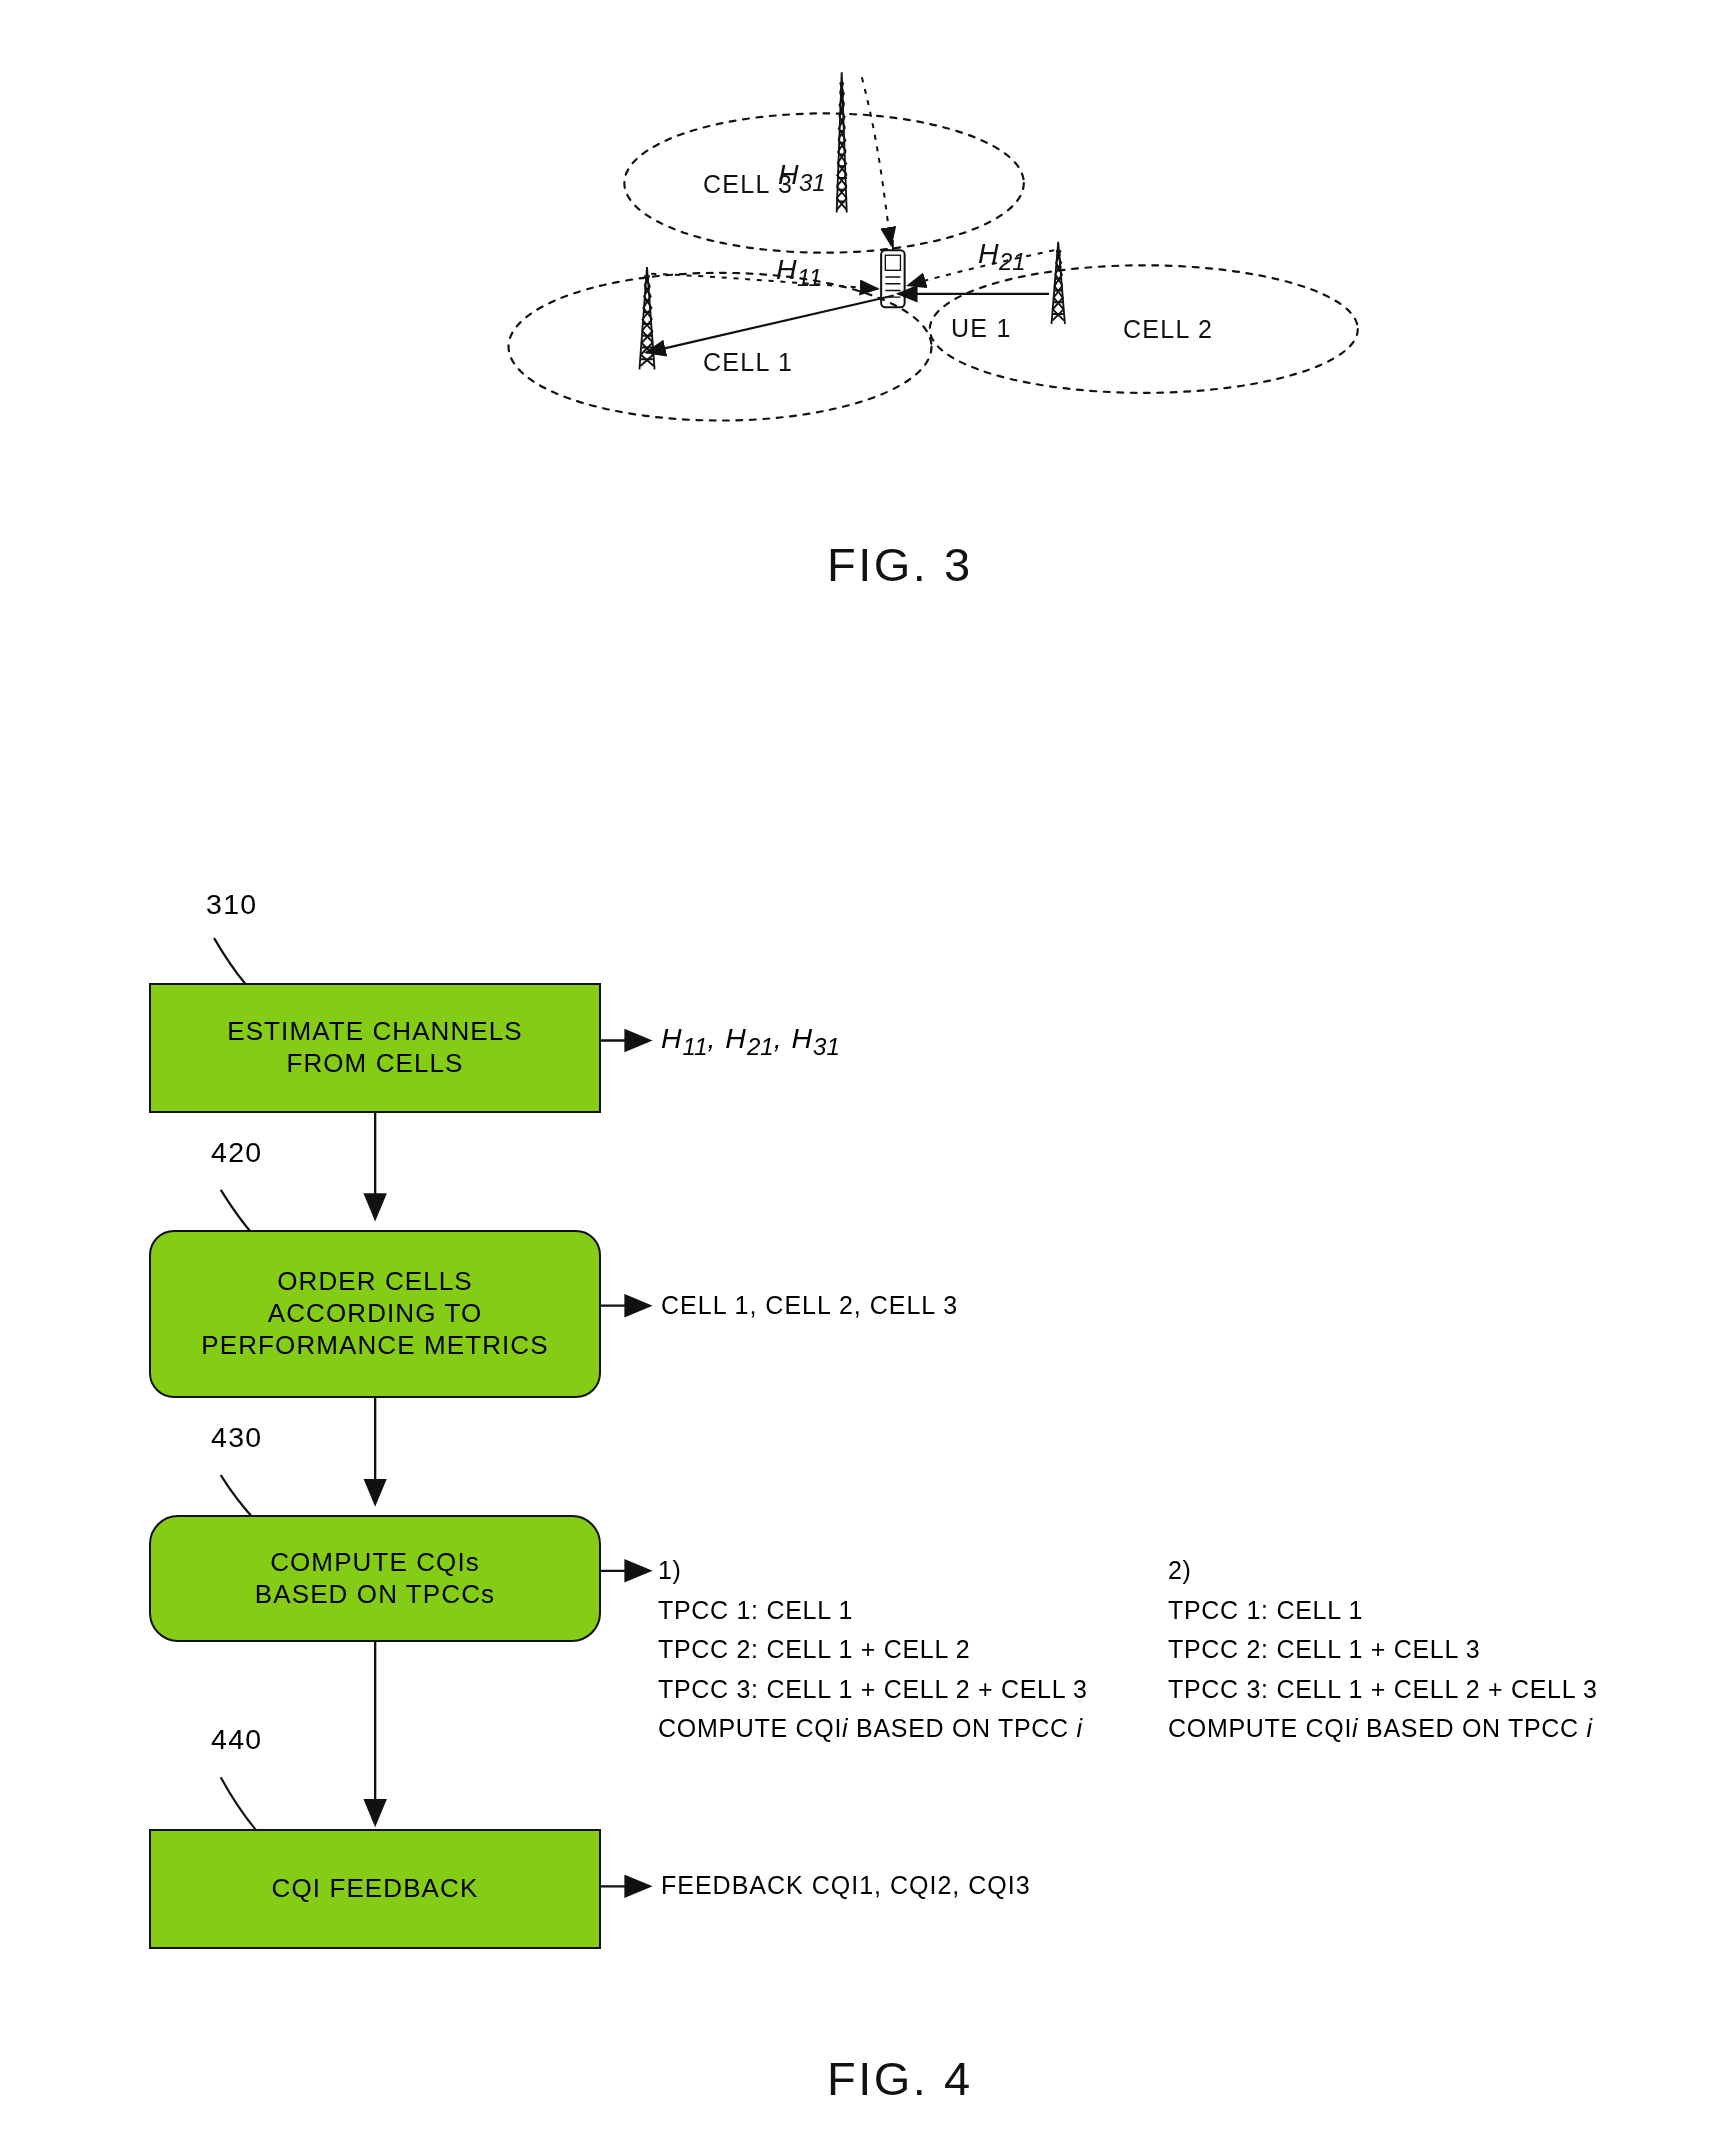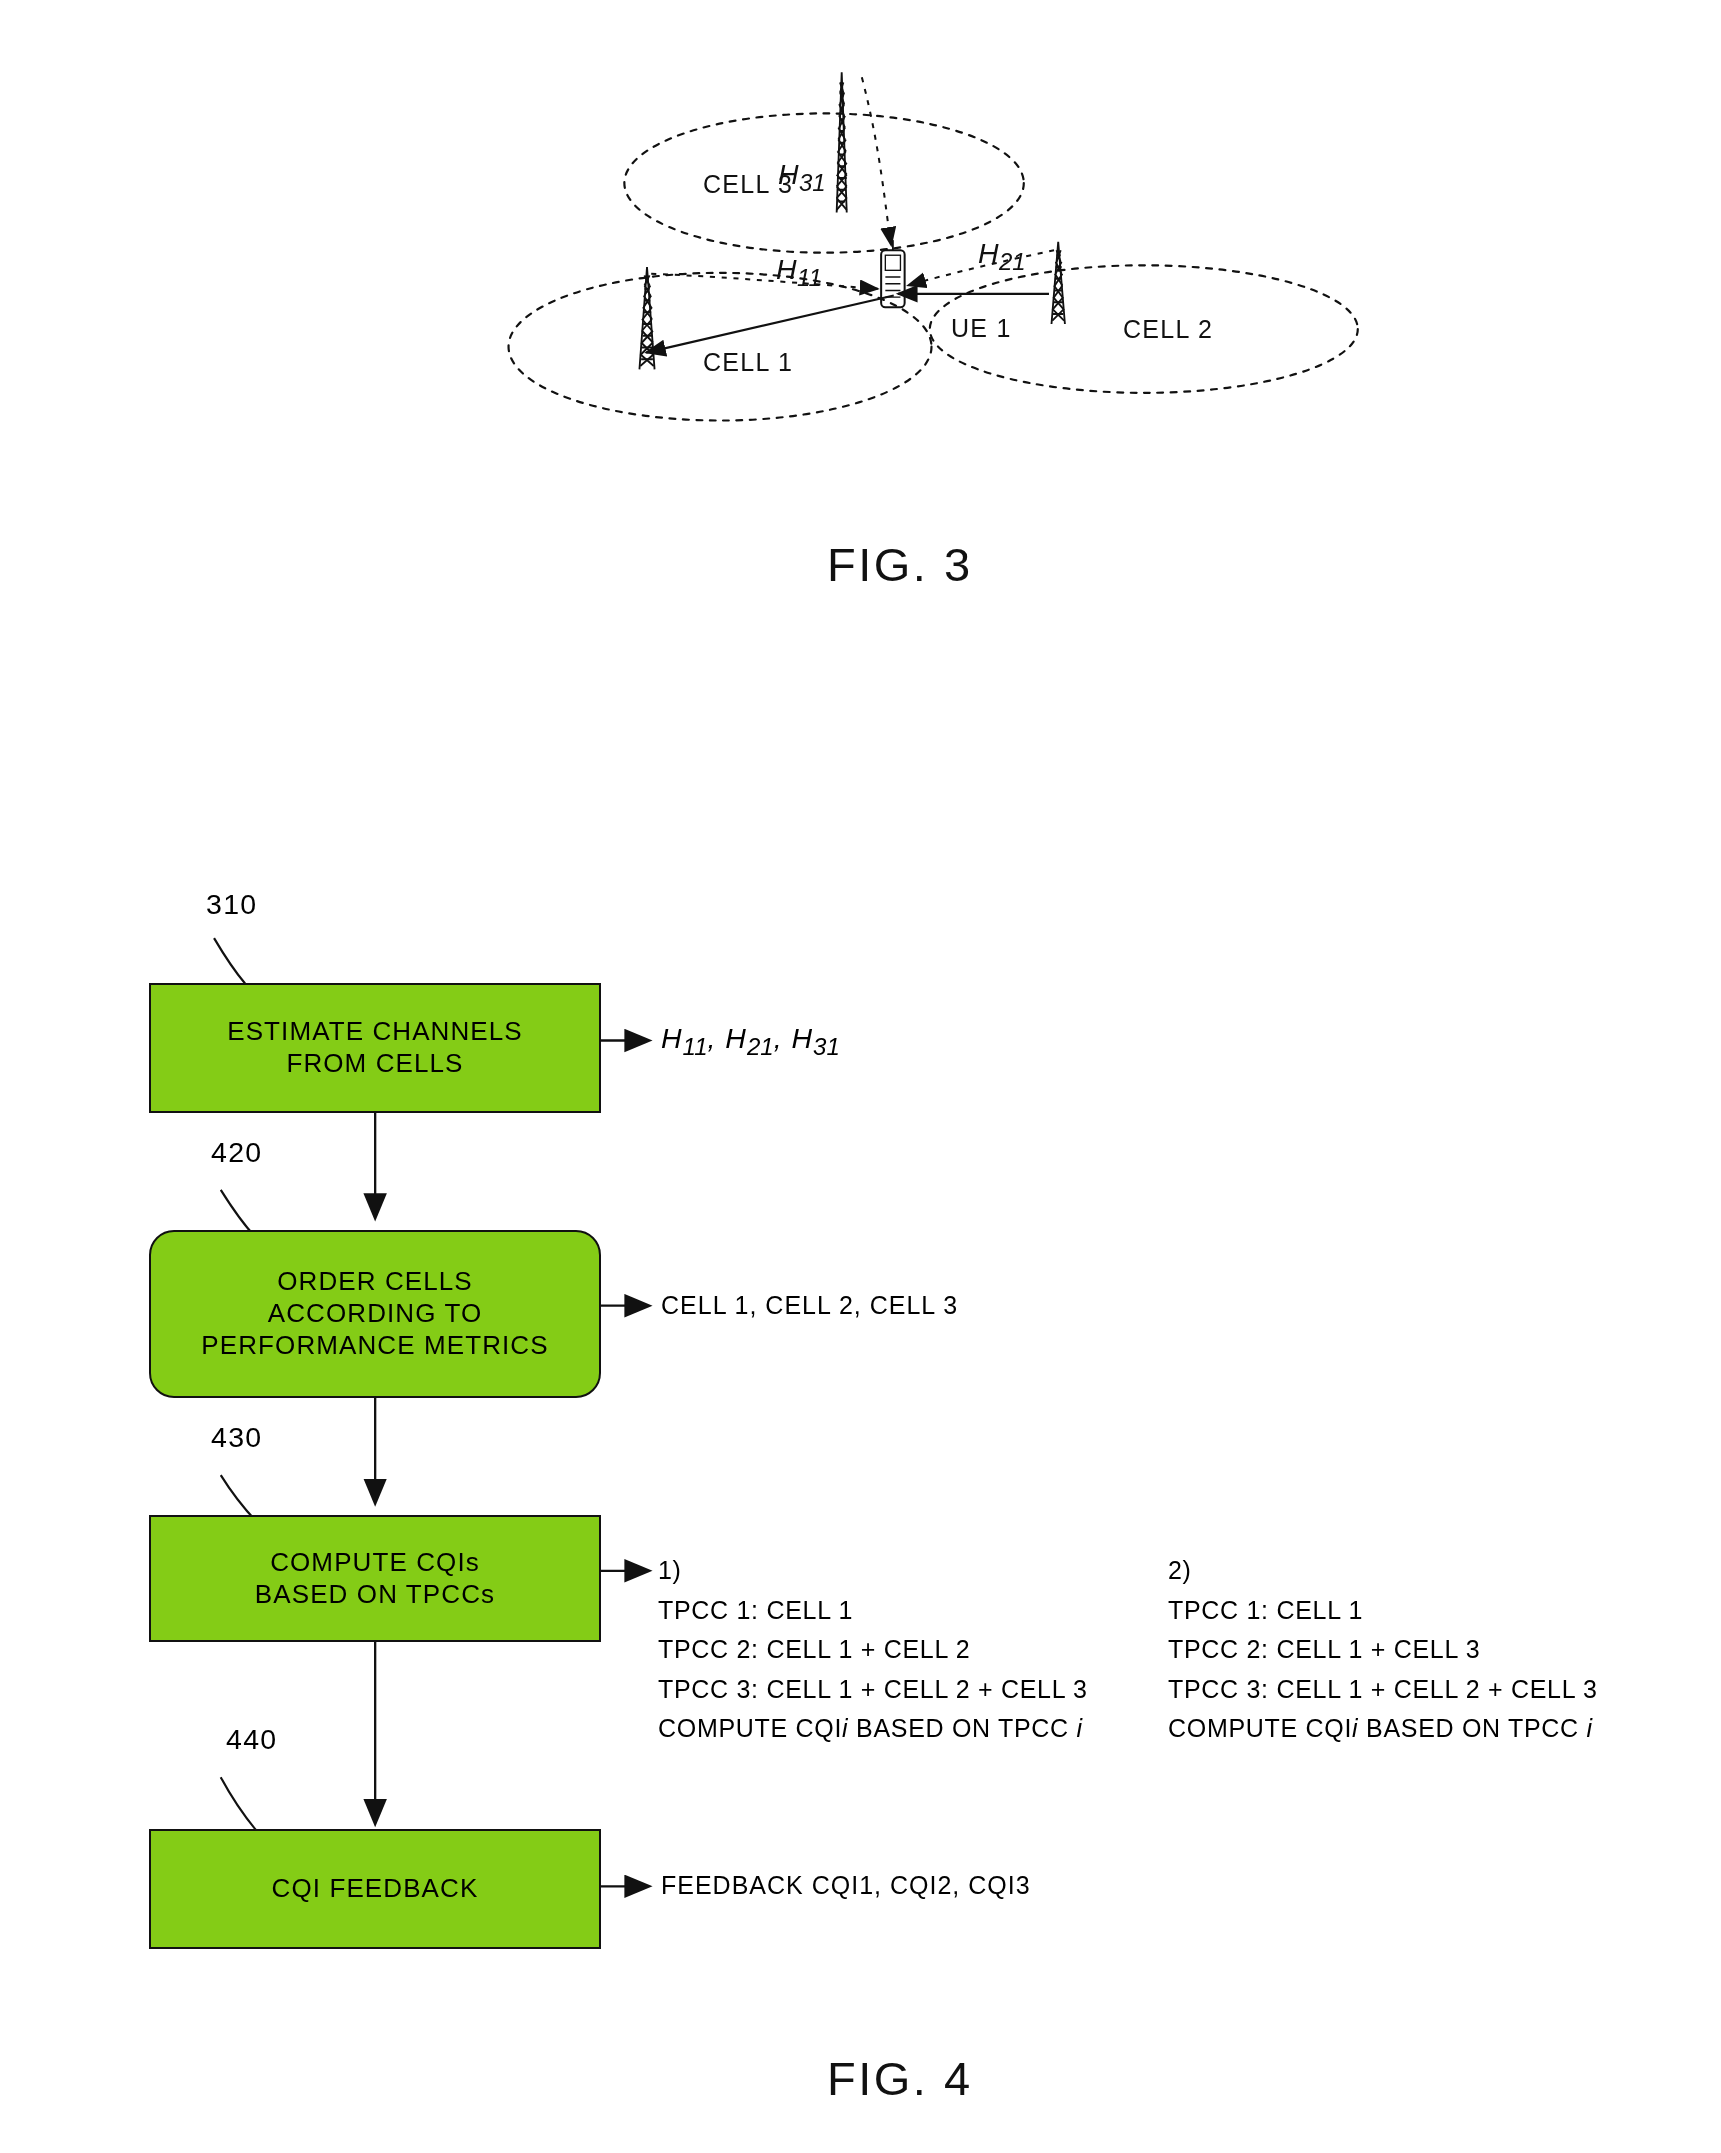--- a/index.html
+++ b/index.html
@@ -186,34 +186,34 @@
 
     <path d="M712,1240 L772,1240" fill="none" stroke="#111" stroke-width="2.8" marker-end="url(#arrowF)"></path>
     <path d="M712,1556 L772,1556" fill="none" stroke="#111" stroke-width="2.8" marker-end="url(#arrowF)"></path>
     <path d="M712,1872 L772,1872" fill="none" stroke="#111" stroke-width="2.8" marker-end="url(#arrowF)"></path>
     <path d="M712,2248 L772,2248" fill="none" stroke="#111" stroke-width="2.8" marker-end="url(#arrowF)"></path>
   </svg>
 
   <div class="refnum" style="left:206px; top:888px;">310</div>
   <div class="refnum" style="left:211px; top:1136px;">420</div>
   <div class="refnum" style="left:211px; top:1421px;">430</div>
-  <div class="refnum" style="left:226px; top:1723px;">440</div>
+  <div class="refnum" style="left:211px; top:1723px;">440</div>
 
   <div class="procbox" style="left:149px; top:983px; width:448px; height:126px;">
     <span class="line">ESTIMATE CHANNELS</span>
     <span class="line">FROM CELLS</span>
   </div>
 
   <div class="procbox" style="left:149px; top:1230px; width:448px; height:164px;border-radius:25px;">
     <span class="line">ORDER CELLS</span>
     <span class="line">ACCORDING TO</span>
     <span class="line">PERFORMANCE METRICS</span>
   </div>
 
-  <div class="procbox" style="left:149px; top:1515px; width:448px; height:123px;">
+  <div class="procbox" style="left:149px; top:1515px; width:448px; height:123px;border-radius:29px;">
     <span class="line">COMPUTE CQIs</span>
     <span class="line">BASED ON TPCCs</span>
   </div>
 
   <div class="procbox" style="left:149px; top:1829px; width:448px; height:116px;">
     <span class="line">CQI FEEDBACK</span>
   </div>
 
   <div class="outtext hlabel" style="left:661px; top:1022px; font-size:28.5px;">
     <span>H</span><sub>11</sub><span>, </span><span>H</span><sub>21</sub><span>, </span><span>H</span><sub>31</sub>

